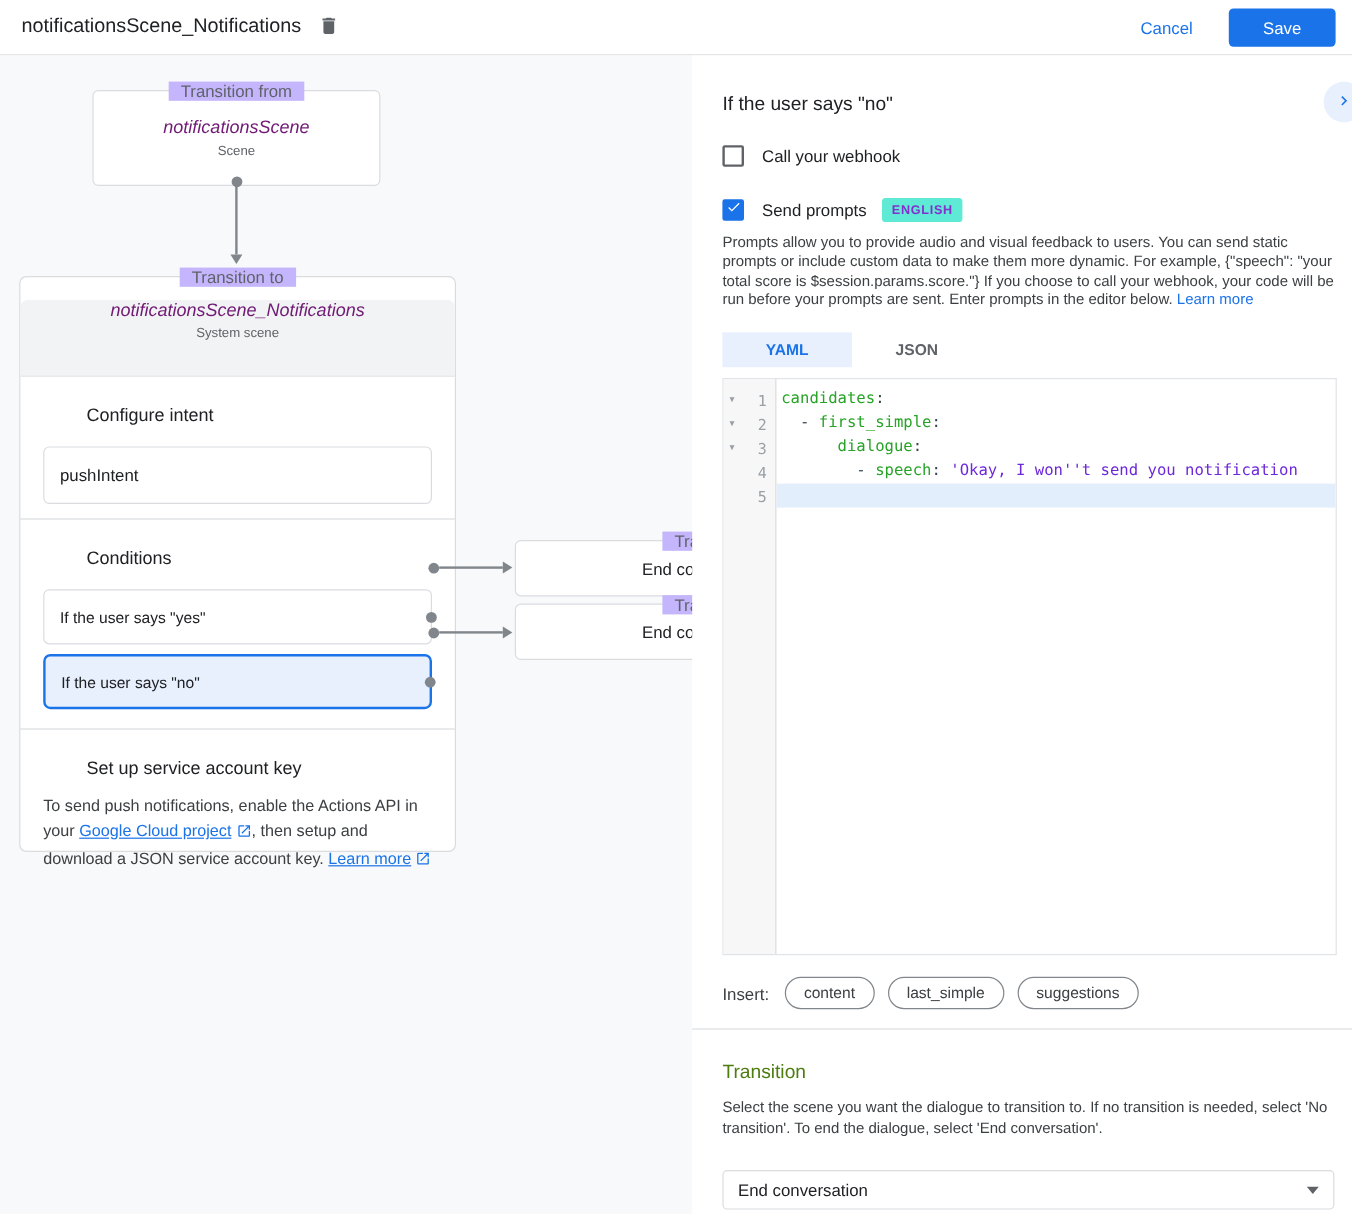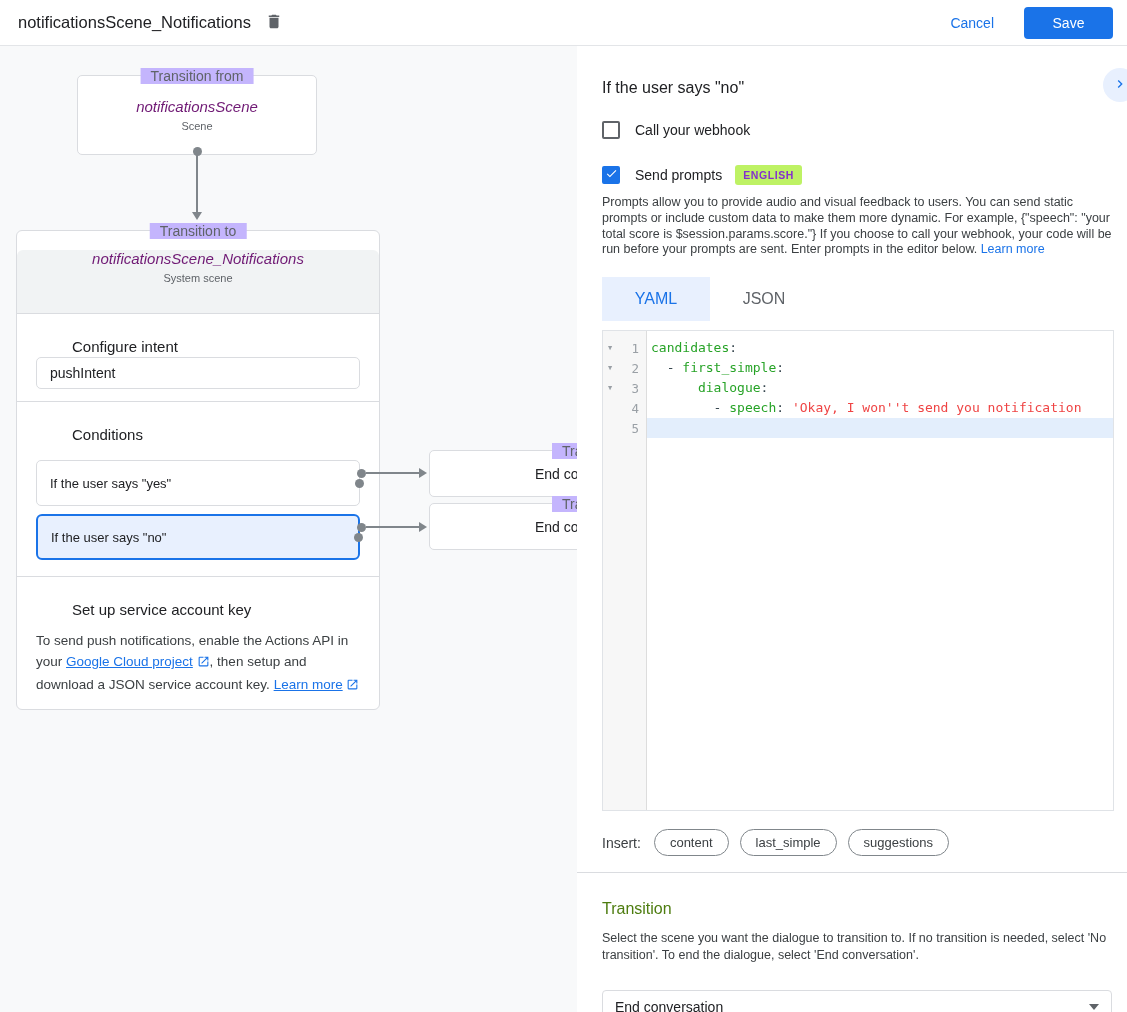--- a/index.html
+++ b/index.html
@@ -36,21 +36,21 @@
     border-bottom:5px solid transparent; border-left:8px solid #80868b; }
 
   .scene-card { position:absolute; left:16px; top:184px; width:364px; height:480px; background:#fff;
     border:1px solid #dadce0; border-radius:6px; }
   .scene-card-header { background:#f1f3f4; border-bottom:1px solid #dadce0; border-radius:6px 6px 0 0;
     height:64px; text-align:center; }
   .scene-card-header .node-title { margin-top:19px; }
   .card-section { padding:0 19px; }
   .card-section + .card-section { border-top:1px solid #dadce0; }
   .section-heading { font-size:15px; color:#202124; padding-top:24px;margin-left:36px; }
-  .intent-box { margin-top:2px; height:32px; border:1px solid #dadce0; border-radius:5px; background:#fff;
+  .intent-box { margin-top:17px; height:48px; border:1px solid #dadce0; border-radius:5px; background:#fff;
     display:flex; align-items:center; padding:0 13px; font-size:14px; color:#202124; }
   .sect-intent { padding-bottom:12px; }
   .sect-conditions { padding-bottom:16px; }
   .cond-box { position:relative; margin-top:17px; height:46px; border:1px solid #dadce0; border-radius:5px;
     background:#fff; display:flex; align-items:center; padding:0 13px; font-size:13px; color:#202124; cursor:pointer; }
   .cond-box + .cond-box { margin-top:8px; }
   .cond-box.selected { border:2px solid #1a73e8; background:#e8f0fe; border-radius:6px; }
   .cond-dot { position:absolute; right:-5px; top:50%; margin-top:-4.5px; width:9px; height:9px;
     border-radius:50%; background:#80868b; }
   .sect-service { padding-bottom:20px; }
@@ -70,43 +70,43 @@
   .panel-title { font-size:16px; font-weight:400; color:#202124; }
   .expand-btn { position:absolute; right:-10px; top:22px; width:34px; height:34px; border-radius:50%;
     background:#e8f0fe; border:none; cursor:pointer; display:flex; align-items:center; justify-content:center; }
 
   .check-row { display:flex; align-items:center; margin-top:24px; }
   .check-row.second { margin-top:26px; }
   .checkbox { width:18px; height:18px; border:2px solid #5f6368; border-radius:2px; background:#fff;
     flex:none; cursor:pointer; display:flex; align-items:center; justify-content:center; }
   .checkbox.checked { background:#1a73e8; border-color:#1a73e8; }
   .check-label { margin-left:15px; font-size:14px; font-weight:500; color:#202124; }
-  .lang-badge { margin-left:13px; background:#bef264; color:#8430ce; font-size:10.5px; font-weight:700;
+  .lang-badge { margin-left:13px; background:#5eead4; color:#8430ce; font-size:10.5px; font-weight:700;
     letter-spacing:0.6px; padding:4px 8px; border-radius:3px; }
 
   .prompts-desc { margin-top:10px; width:516px; font-size:12.5px; line-height:15.8px; color:#3c4043; }
   .prompts-desc a { color:#1a73e8; text-decoration:none; }
 
   .tabs { display:flex; margin-top:19px; }
-  .tab { width:108px; height:44px; display:flex; align-items:center; justify-content:center;
-    font-size:16px; font-weight:400; color:#5f6368; cursor:pointer; }
+  .tab { width:108px; height:29px; display:flex; align-items:center; justify-content:center;
+    font-size:13px; font-weight:700; color:#5f6368; cursor:pointer; }
   .tab.active { background:#e8f0fe; color:#1a73e8; }
 
   .editor { margin-top:9px; width:512px; height:481px; border:1px solid #e0e3e7; display:flex;
     font-family:"DejaVu Sans Mono", monospace; font-size:13px; }
   .gutter-col { width:44px; background:#f7f7f7; border-right:1px solid #ddd; padding-top:7px; flex:none; }
   .gutter-cell { height:20px; display:flex; align-items:center; }
   .fold { width:14px; text-align:center; font-size:7px; color:#9aa0a6; }
   .lnum { flex:1; text-align:right; padding-right:7px; color:#9aa0a6; font-size:12.5px; }
   .code-col { flex:1; padding-top:7px; overflow:hidden; }
   .cm-line { height:20px; line-height:20px; white-space:pre; padding-left:4px; }
   .cm-line.hl { background:#e3eefc; }
   .c-key { color:#27a327; }
   .c-p { color:#37474f; }
-  .c-str { color:#ef4444; }
+  .c-str { color:#6d28d9; }
 
   .insert-row { display:flex; align-items:center; margin-top:18px; }
   .insert-label { font-size:14px; color:#3c4043; margin-right:13px; }
   .chip { height:27px; padding:0 15px; margin-right:11px; border:1px solid #80868b; border-radius:14px;
     background:#fff; font-size:13px; color:#3c4043; font-family:inherit; cursor:pointer; }
 
   .panel-divider { margin:16px 0 0 -25px; width:550px; border:none; border-top:1px solid #dadce0; }
 
   .transition-heading { margin-top:27px; font-size:16px; font-weight:400; color:#4d7c0f; }
   .transition-desc { margin-top:12px; width:516px; font-size:12.5px; line-height:17px; color:#3c4043; }

